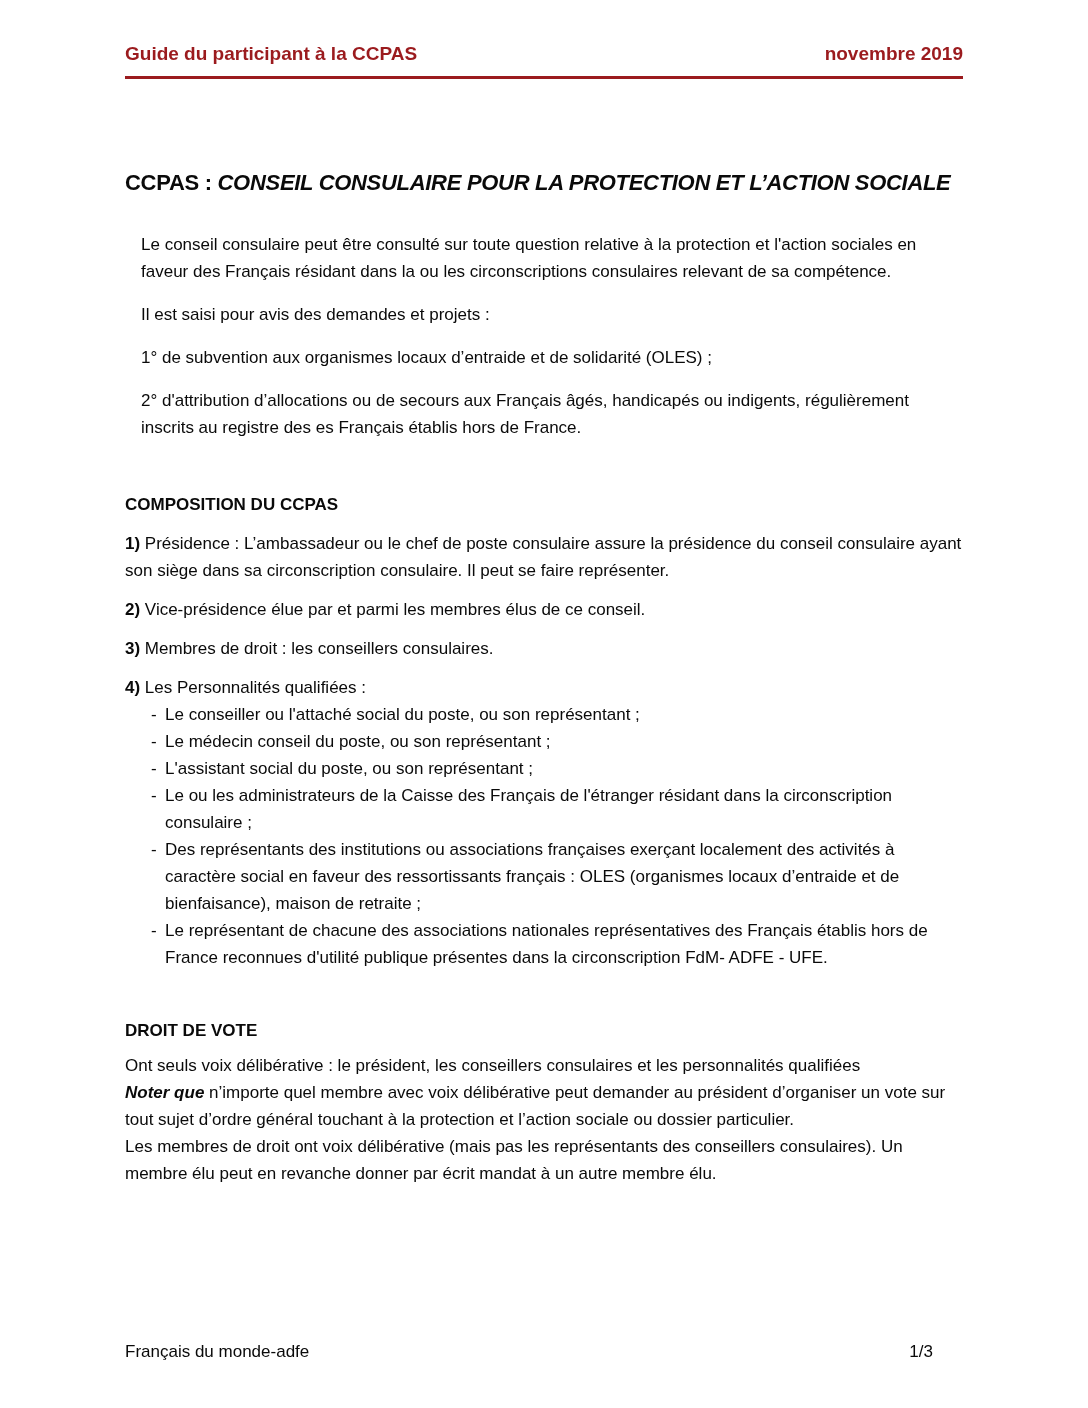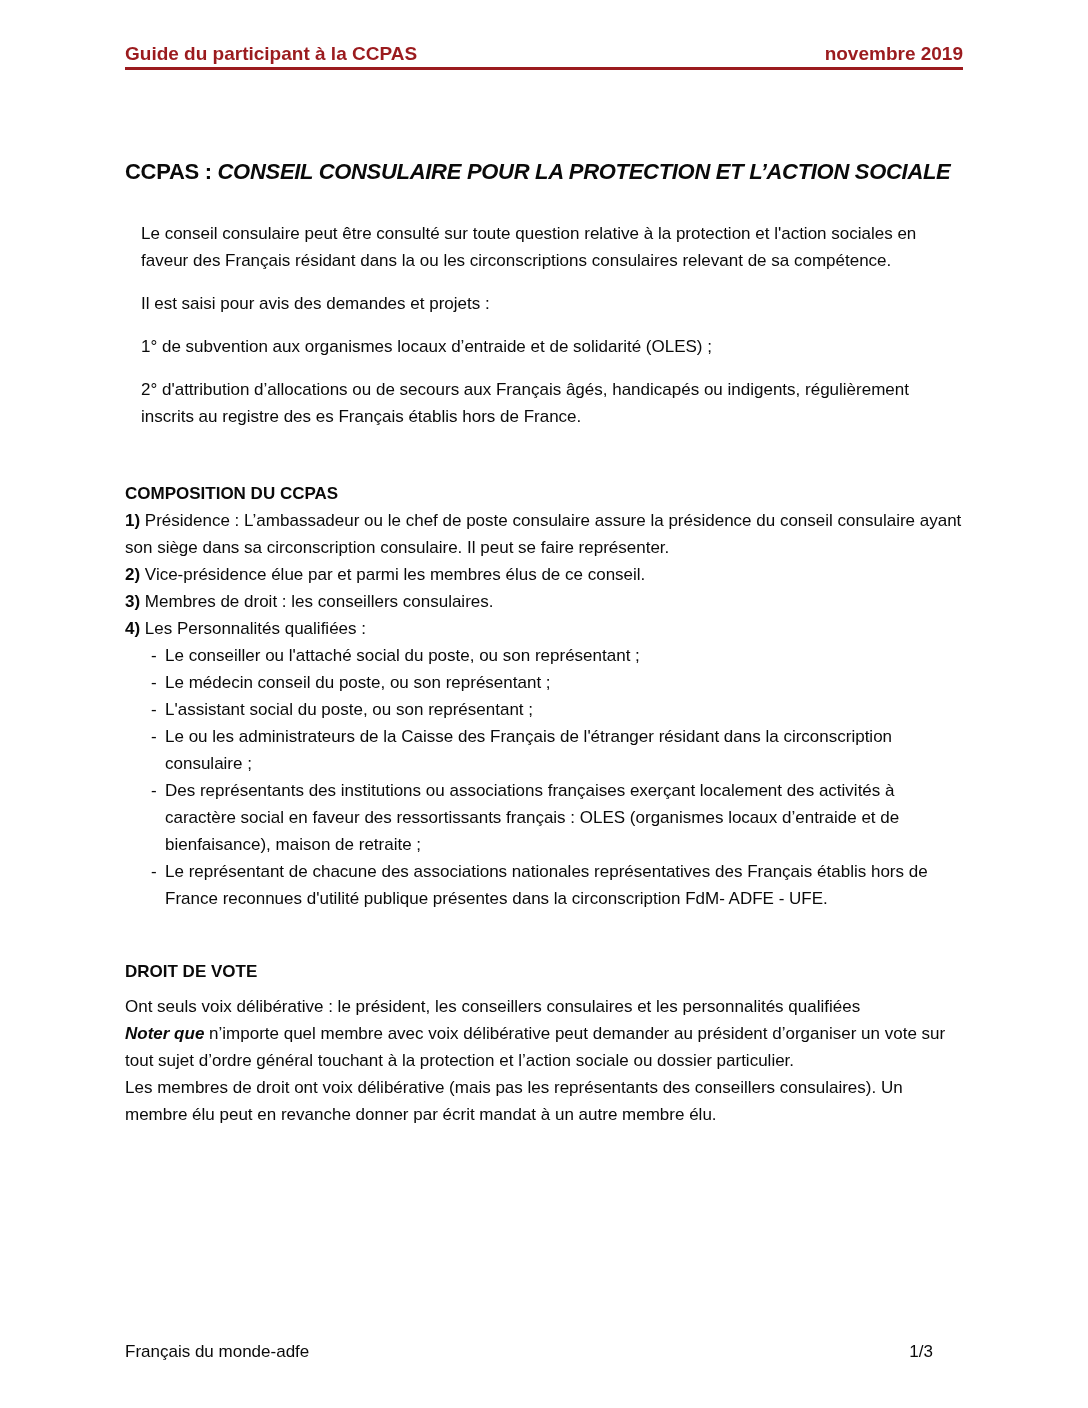--- a/index.html
+++ b/index.html
@@ -21,47 +21,47 @@
     left: 125px;
     width: 838px;
     display: flex;
     justify-content: space-between;
     align-items: flex-end;
     color: #9b1b1e;
     font-weight: bold;
     font-size: 19px;
     line-height: 23px;
     border-bottom: 3px solid #9b1b1e;
-    padding-bottom: 2px;
+    padding-bottom: 11px;
   }
   
   .content {
     position: absolute;
-    top: 157px;
+    top: 168px;
     left: 125px;
     width: 838px;
     font-size: 17px;
     line-height: 27px;
   }
   .doc-title {
     font-size: 22px;
     line-height: 30px;
     font-weight: bold;
     letter-spacing: -0.3px;
     white-space: nowrap;
     margin-bottom: 33px;
   }
   .doc-title .title-rest { font-style: italic; }
   .intro div { margin: 16px; }
   .section-heading {
     font-weight: bold;
     margin-top: 50px;
   }
   .vote-heading { margin-top: 46px; }
-  .numbered-item { }
+  .numbered-item { margin-top: 12px; }
   .numbered-item .num { font-weight: bold; }
   .bullet-list { margin-top: 0; }
   .bullet-row {
     display: flex;
     padding-left: 26px;
   }
   .bullet-row .dash {
     flex: 0 0 14px;
   }
   .bullet-row .bullet-text { flex: 1; }

